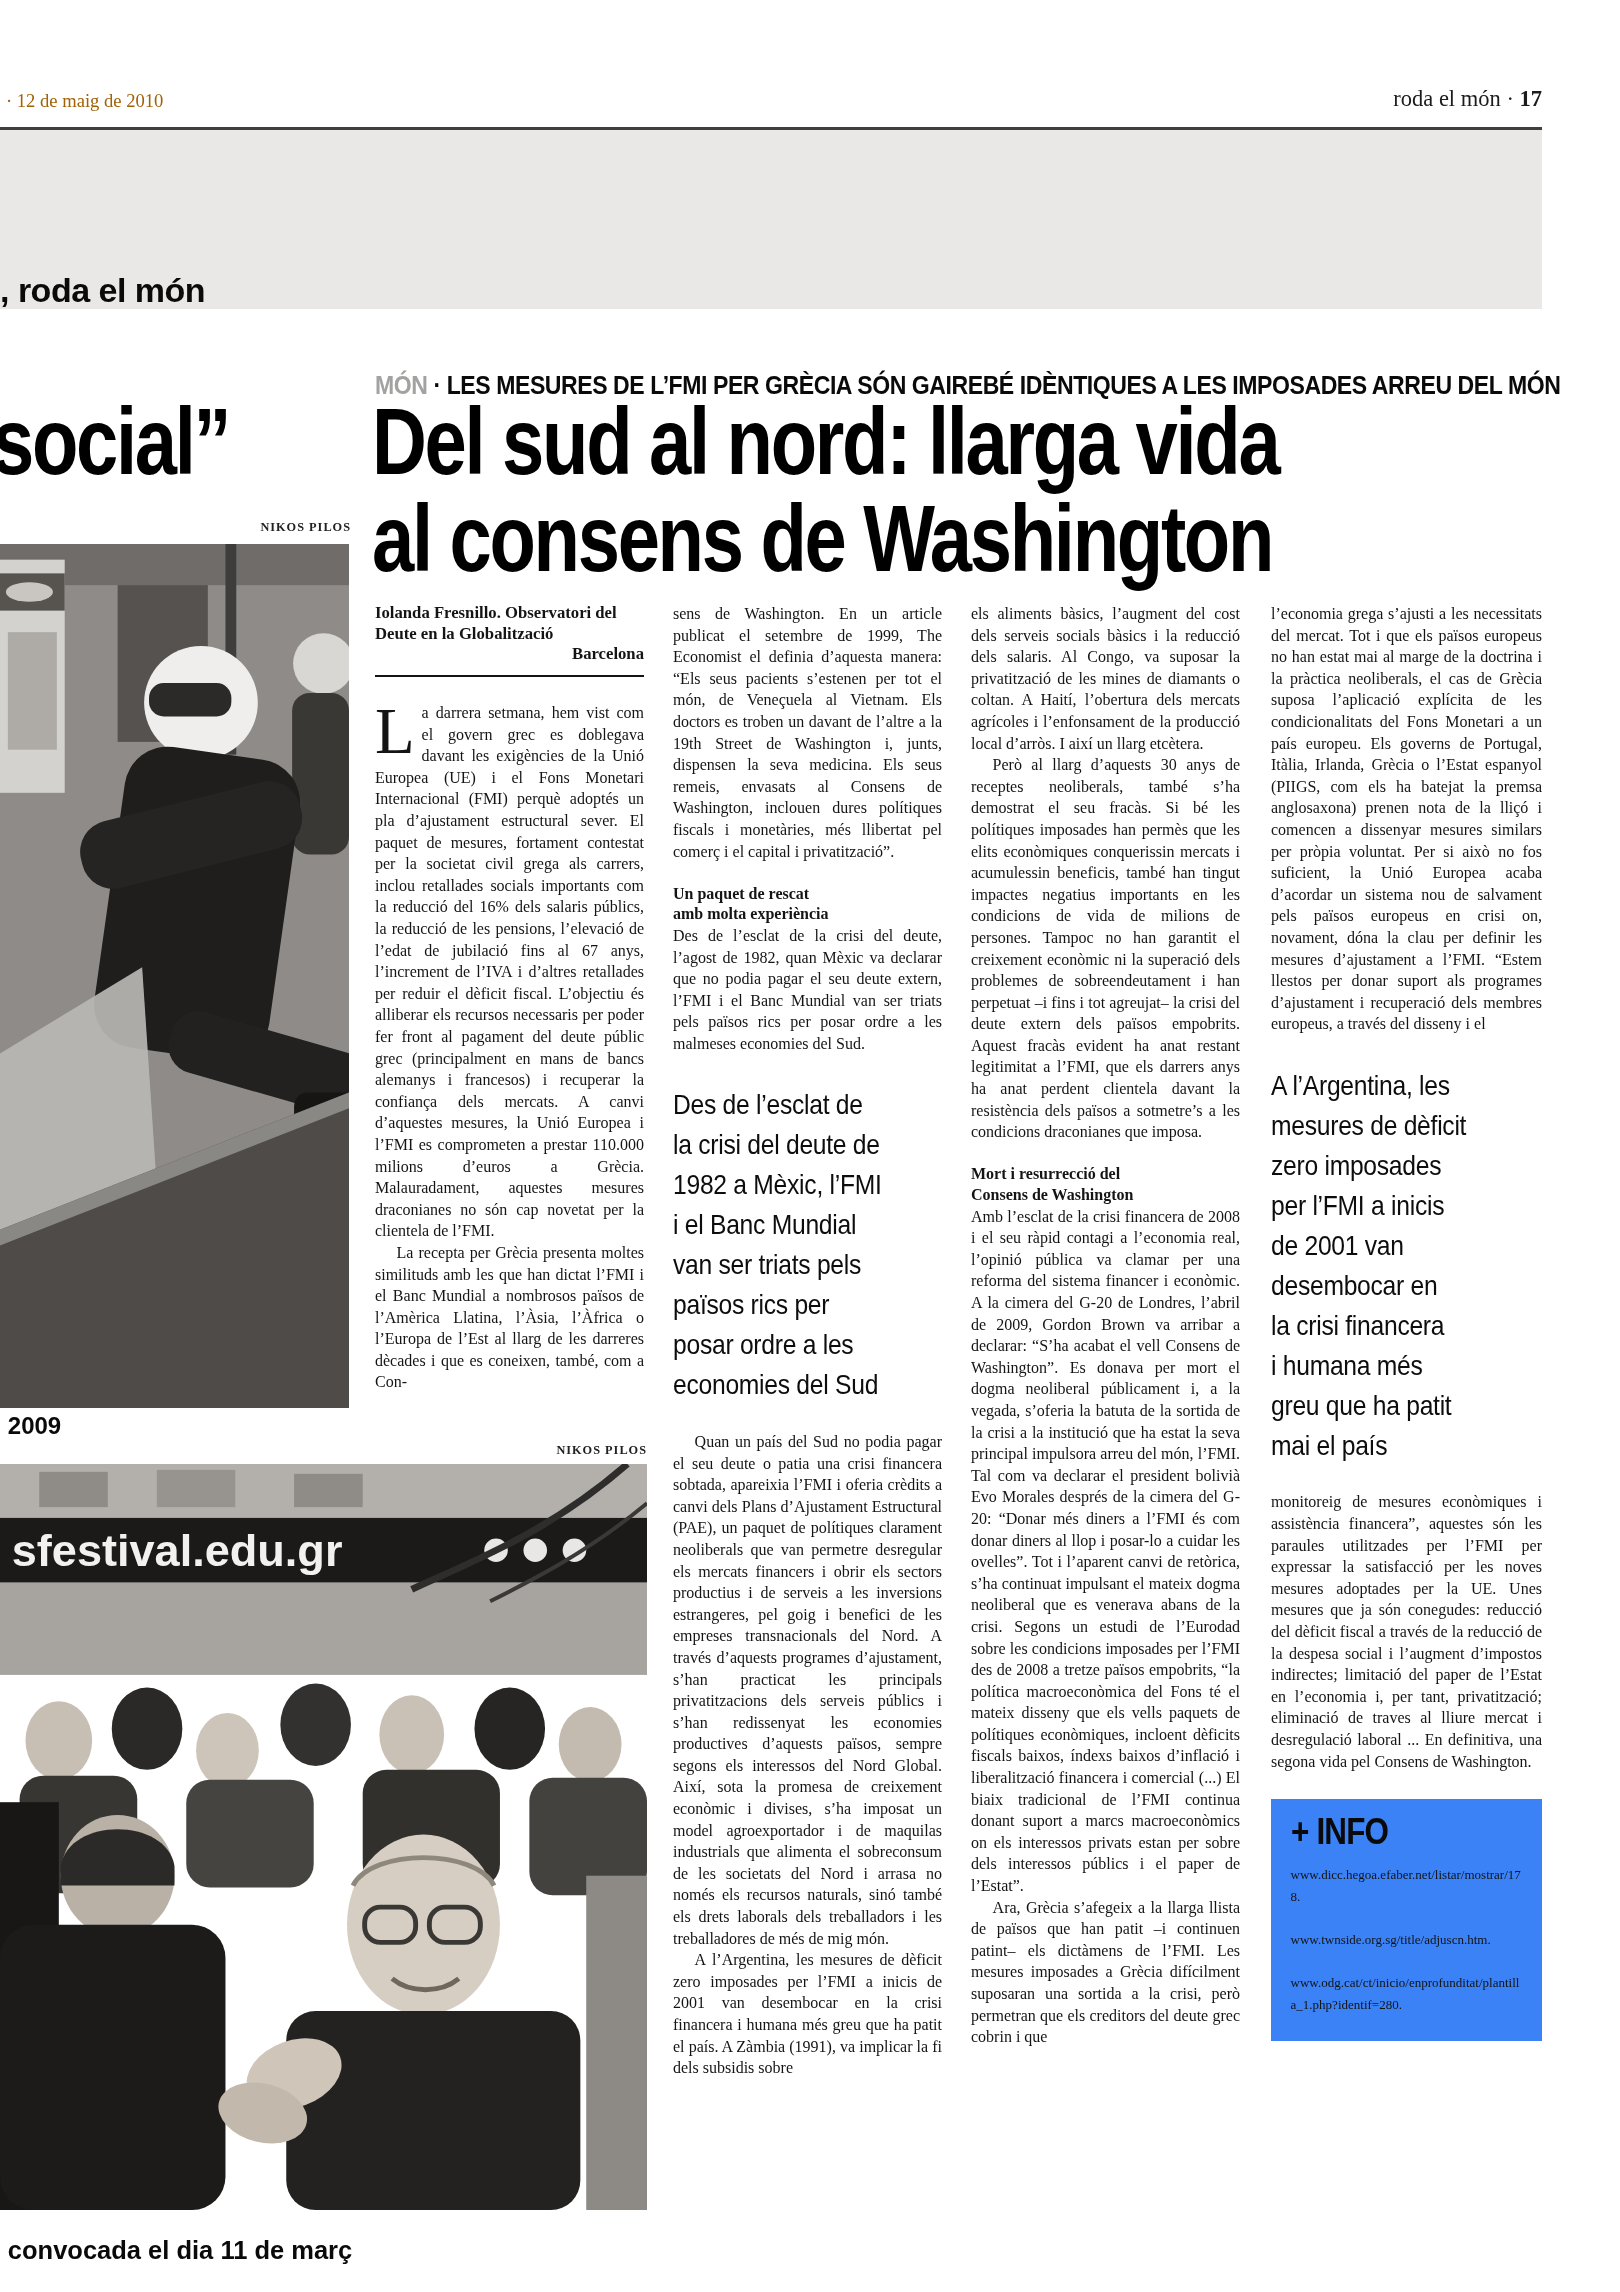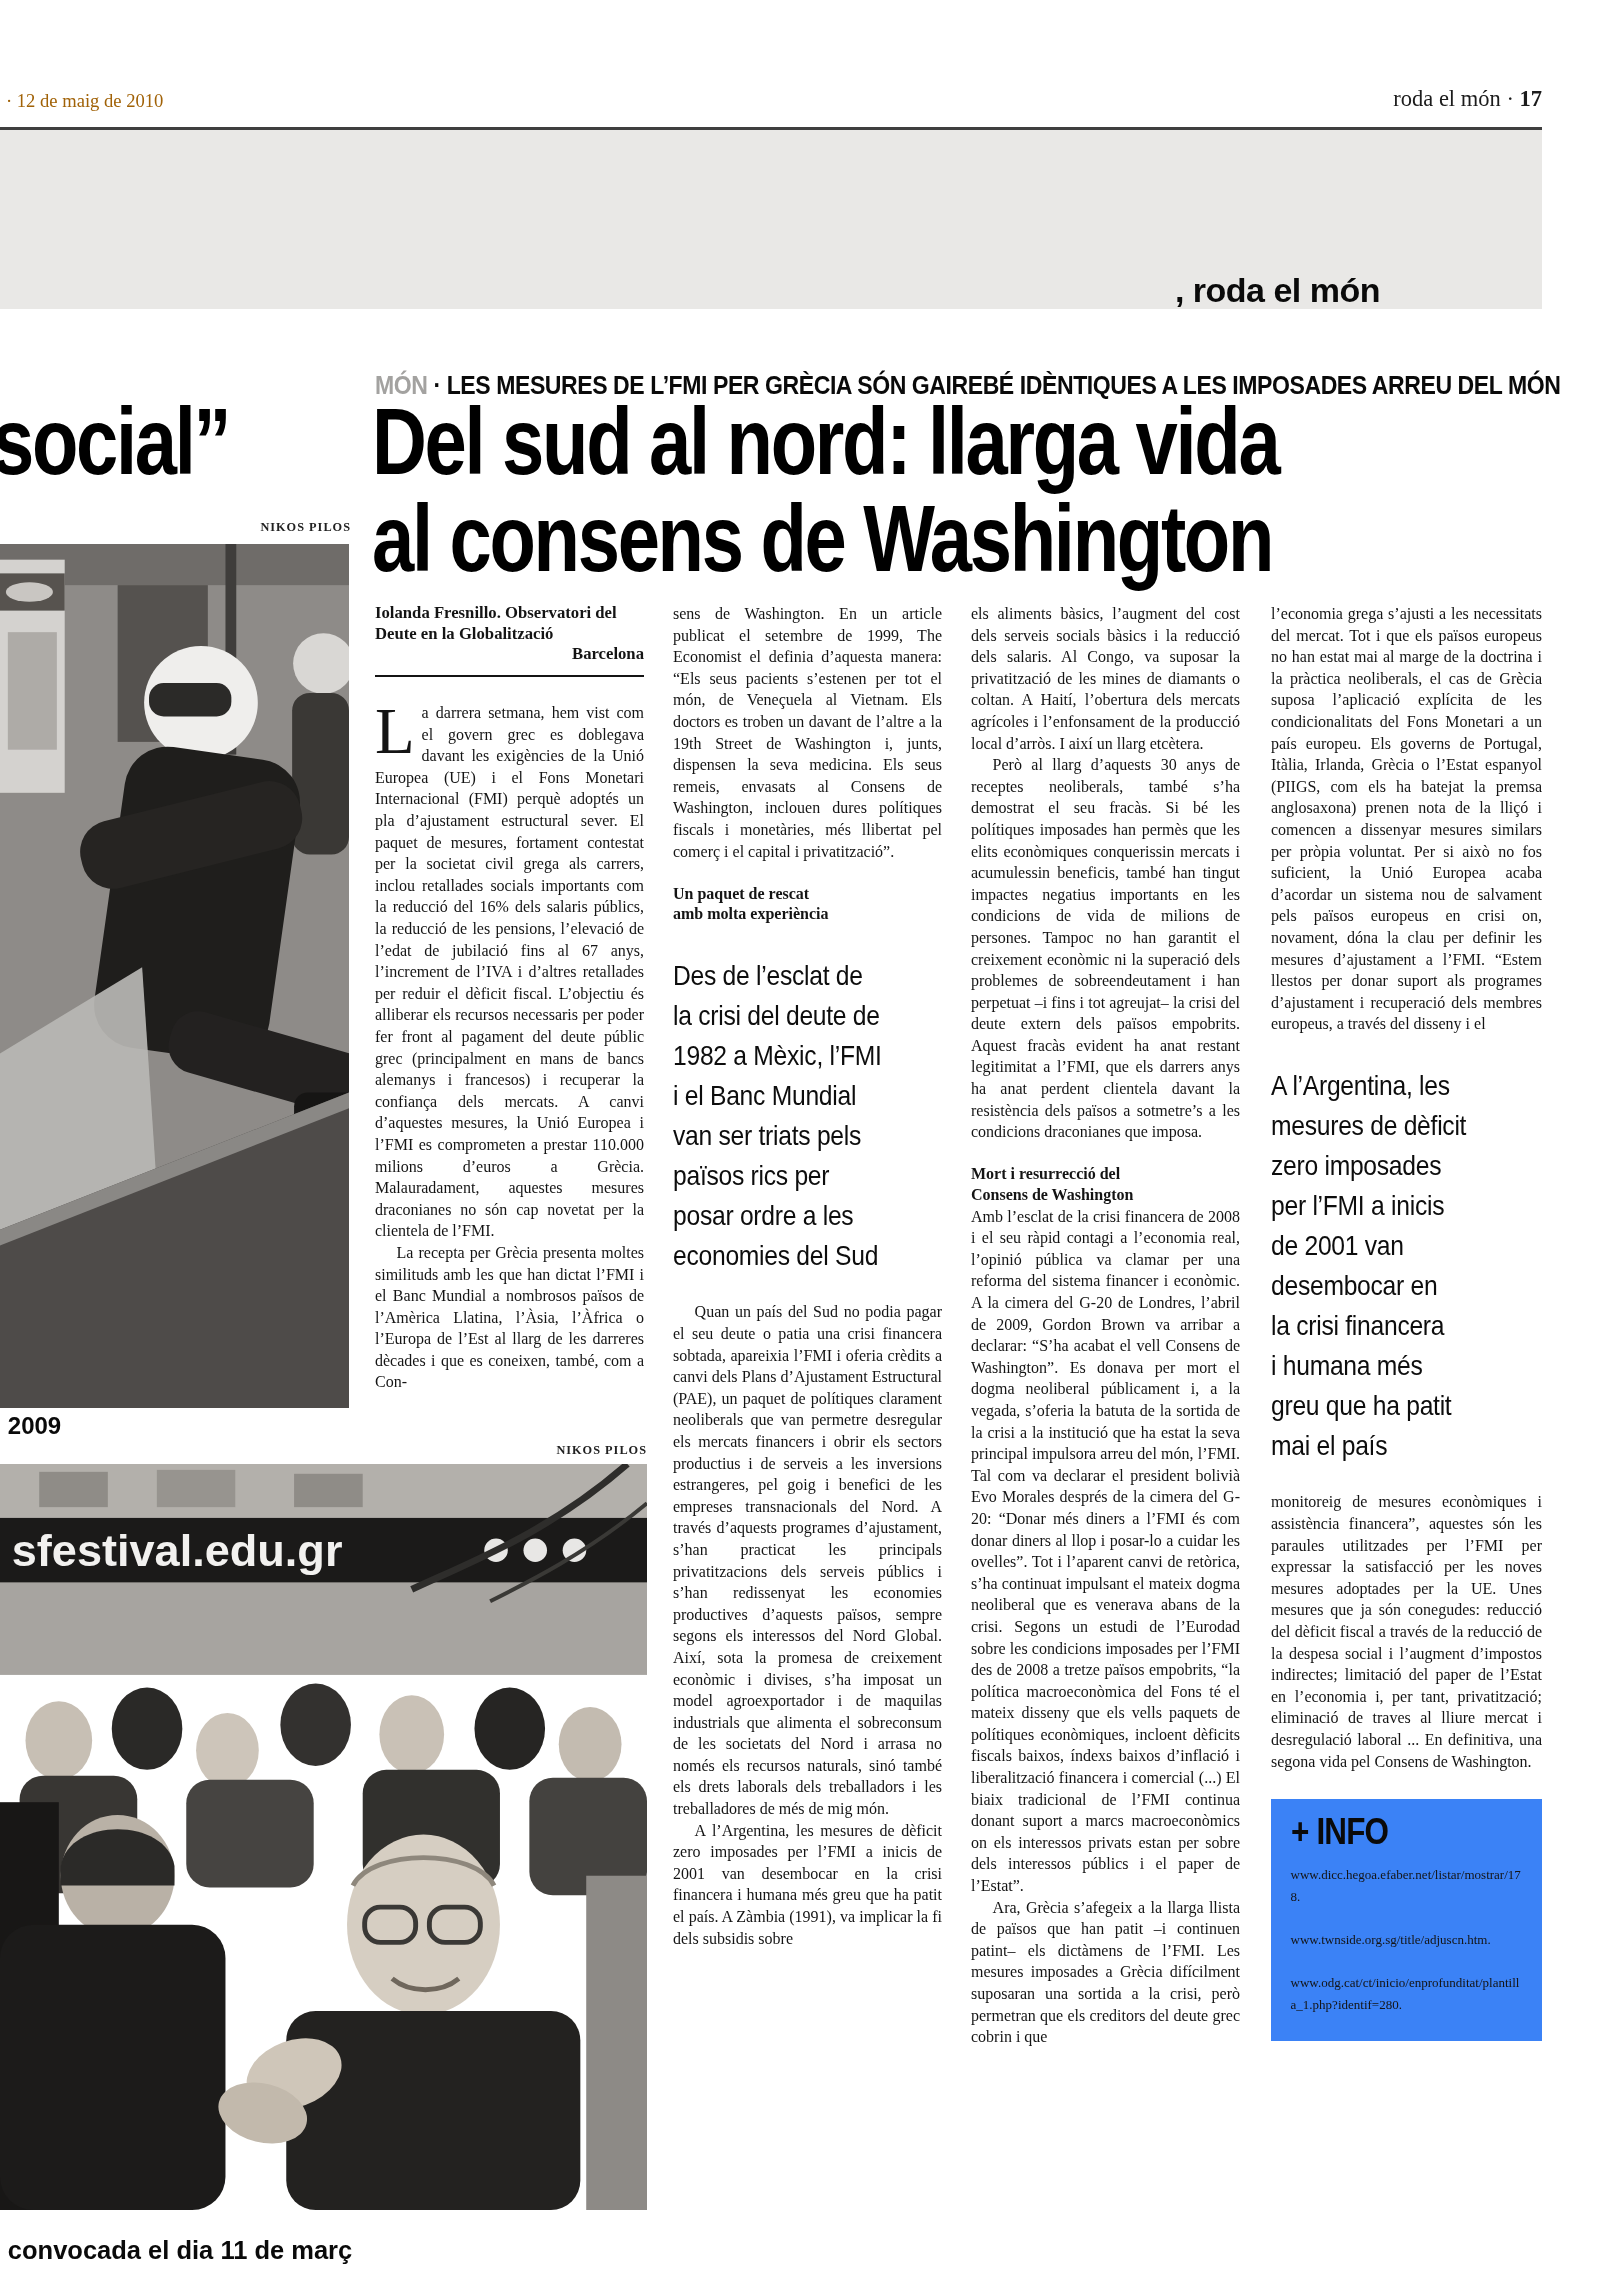--- a/index.html
+++ b/index.html
@@ -5,21 +5,21 @@
   html,body{margin:0;padding:0;background:#ffffff;}
   .page{position:relative;width:1620px;height:2293px;background:#fff;overflow:hidden;
         font-family:"Liberation Serif",serif;color:#141414;}
 
   
   .hdr-date{position:absolute;left:5.9px;top:90px;font-size:18.6px;color:#a16207;}
   .hdr-right{position:absolute;left:0;top:86px;width:1542px;text-align:right;font-size:22.5px;color:#1c1c1c;}
   .hdr-right b{font-weight:bold;}
   .top-rule{position:absolute;left:0;top:127px;width:1542px;height:2.9px;background:#3f3f3f;}
   .gray-band{position:absolute;left:0;top:130px;width:1542px;height:179px;background:#e9e8e6;}
-  .section-banner{position:absolute;left:0;top:271px;width:1380px;text-align:right;
+  .section-banner{position:absolute;left:0;top:271px;width:1380px;
       font-family:"Liberation Sans",sans-serif;font-weight:bold;font-size:34px;letter-spacing:-0.5px;color:#0a0a0a;}
 
   
   .kicker{position:absolute;left:375px;top:370px;font-family:"Liberation Sans",sans-serif;
       font-weight:bold;font-size:26.5px;letter-spacing:-0.5px;white-space:nowrap;
       transform:scaleX(.87);transform-origin:left top;color:#0a0a0a;}
   .kicker .sec{color:#a3a2a0;}
   .headline{position:absolute;left:372px;top:393px;font-family:"Liberation Sans",sans-serif;
       font-weight:bold;font-size:95px;line-height:97px;letter-spacing:-2.9px;white-space:nowrap;
       transform:scaleX(.8);transform-origin:left top;color:#000;}
@@ -171,20 +171,21 @@
       <div class="blk-byline-author">Iolanda Fresnillo. Observatori del Deute en la Globalització</div>
       <div class="blk-byline-city">Barcelona</div>
       <div class="blk-rule"></div>
       <div class="blk-dropcap-para"><span class="dropcap">L</span>a darrera setmana, hem vist com el govern grec es doblegava davant les exigències de la Unió Europea (UE) i el Fons Monetari Internacional (FMI) perquè adoptés un pla d’ajustament estructural sever. El paquet de mesures, fortament contestat per la societat civil grega als carrers, inclou retallades socials importants com la reducció del 16% dels salaris públics, la reducció de les pensions, l’elevació de l’edat de jubilació fins al 67 anys, l’increment de l’IVA i d’altres retallades per reduir el dèficit fiscal. L’objectiu és alliberar els recursos necessaris per poder fer front al pagament del deute públic grec (principalment en mans de bancs alemanys i francesos) i recuperar la confiança dels mercats. A canvi d’aquestes mesures, la Unió Europea i l’FMI es comprometen a prestar 110.000 milions d’euros a Grècia. Malauradament, aquestes mesures draconianes no són cap novetat per la clientela de l’FMI.</div>
       <div class="blk-para">La recepta per Grècia presenta moltes similituds amb les que han dictat l’FMI i el Banc Mundial a nombrosos països de l’Amèrica Llatina, l’Àsia, l’Àfrica o l’Europa de l’Est al llarg de les darreres dècades i que es coneixen, també, com a Con-</div>
     </div>
   <div class="col col2">
       <div class="blk-para-flush">sens de Washington. En un article publicat el setembre de 1999, The Economist el definia d’aquesta manera: “Els seus pacients s’estenen per tot el món, de Veneçuela al Vietnam. Els doctors es troben un davant de l’altre a la 19th Street de Washington i, junts, dispensen la seva medicina. Els seus remeis, envasats al Consens de Washington, inclouen dures polítiques fiscals i monetàries, més llibertat pel comerç i el capital i privatització”.</div>
       <div class="blk-subhead">Un paquet de rescat
 amb molta experiència</div>
+      <div class="blk-para-flush">Des de l’esclat de la crisi del deute, l’agost de 1982, quan Mèxic va declarar que no podia pagar el seu deute extern, l’FMI i el Banc Mundial van ser triats pels països rics per posar ordre a les malmeses economies del Sud.</div>
       <div class="blk-pullquote">Des de l’esclat de
 la crisi del deute de
 1982 a Mèxic, l’FMI
 i el Banc Mundial
 van ser triats pels
 països rics per
 posar ordre a les
 economies del Sud</div>
       <div class="blk-para">Quan un país del Sud no podia pagar el seu deute o patia una crisi financera sobtada, apareixia l’FMI i oferia crèdits a canvi dels Plans d’Ajustament Estructural (PAE), un paquet de polítiques clarament neoliberals que van permetre desregular els mercats financers i obrir els sectors productius i de serveis a les inversions estrangeres, pel goig i benefici de les empreses transnacionals del Nord. A través d’aquests programes d’ajustament, s’han practicat les principals privatitzacions dels serveis públics i s’han redissenyat les economies productives d’aquests països, sempre segons els interessos del Nord Global. Així, sota la promesa de creixement econòmic i divises, s’ha imposat un model agroexportador i de maquilas industrials que alimenta el sobreconsum de les societats del Nord i arrasa no només els recursos naturals, sinó també els drets laborals dels treballadors i les treballadores de més de mig món.</div>
       <div class="blk-para">A l’Argentina, les mesures de dèficit zero imposades per l’FMI a inicis de 2001 van desembocar en la crisi financera i humana més greu que ha patit el país. A Zàmbia (1991), va implicar la fi dels subsidis sobre</div>

